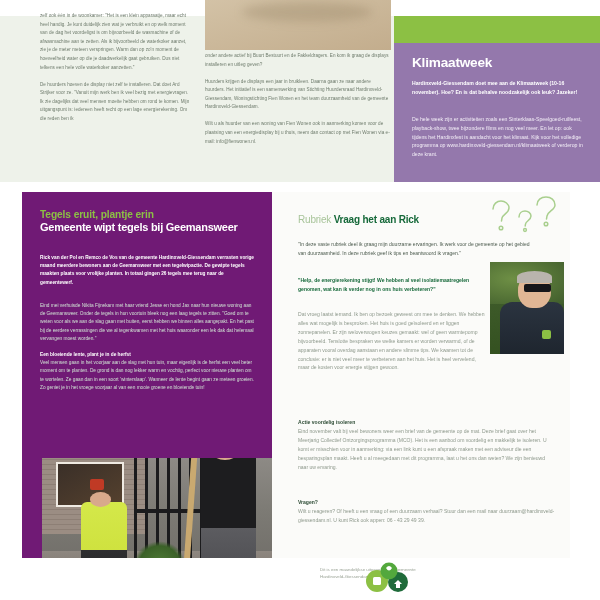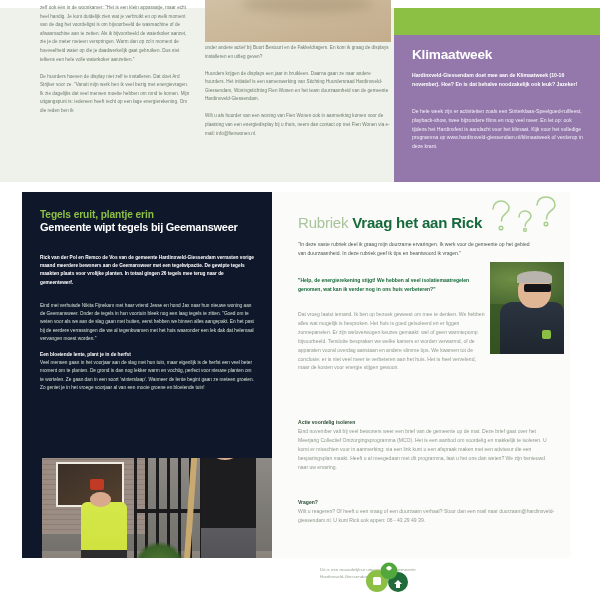--- a/index.html
+++ b/index.html
@@ -5,21 +5,21 @@
   html,body{margin:0;padding:0;}
   body{
     width:600px;height:600px;overflow:hidden;
     background:#ffffff;
     font-family:"Liberation Sans", sans-serif;
     -webkit-font-smoothing:antialiased;
   }
   .page{position:relative;width:600px;height:600px;background:#ffffff;}
 
   
-  .top-zone{position:absolute;left:0;top:8px;width:556px;height:182px;background:#eef2ea;}
+  .top-zone{position:absolute;left:0;top:16px;width:556px;height:182px;background:#eef2ea;}
   .top-left-col{position:absolute;left:40px;top:-4px;width:152px;}
   .top-mid-col{position:absolute;left:205px;top:36px;width:185px;}
 
   .body-txt{
     font-size:4.6px;line-height:8.6px;color:#6d7a6b;letter-spacing:.05px;
     text-align:left;
   }
   .body-txt p{margin:0 0 8.4px 0;}
 
   
@@ -44,21 +44,21 @@
   .kl-lead{
     position:absolute;left:18px;top:36px;width:172px;
     font-size:5.15px;line-height:8.8px;font-weight:bold;color:#ffffff;
   }
   .kl-body{
     position:absolute;left:18px;top:72px;width:172px;
     font-size:5.15px;line-height:8.8px;color:#f3eef7;
   }
 
   
-  .green-art{position:absolute;left:22px;top:192px;width:250px;height:397px;background:#0f172a;}
+  .green-art{position:absolute;left:22px;top:192px;width:250px;height:397px;background:#701a75;}
   .ga-kicker{
     position:absolute;left:18px;top:17px;width:218px;
     font-size:10.2px;font-weight:bold;color:#8cc044;letter-spacing:-.1px;
   }
   .ga-title{
     position:absolute;left:18px;top:29px;width:200px;
     font-size:11px;font-weight:bold;color:#ffffff;line-height:13.6px;letter-spacing:-.25px;
   }
   .ga-lead{
     position:absolute;left:18px;top:62px;width:216px;
@@ -110,21 +110,21 @@
   .ga-photo .plant{
     position:absolute;left:40%;top:68%;width:22%;height:30%;
     background:radial-gradient(ellipse at 50% 60%,#4f7a36 0%,#3b6128 55%,transparent 70%);
   }
   .ga-photo .ground{position:absolute;left:0;top:76%;width:100%;height:24%;background:linear-gradient(180deg,#8e8780,#7a736c);}
 
   
   .rick-panel{position:absolute;left:272px;top:192px;width:298px;height:366px;background:#fbfbf9;}
   .rick-kicker{
     position:absolute;left:26px;top:22px;
-    font-size:15px;color:#a8c49a;letter-spacing:-.2px;text-align:right;
+    font-size:10px;color:#a8c49a;letter-spacing:-.2px;text-align:right;
   }
   .rick-kicker b{color:#16693a;font-weight:bold;}
   .qmarks{position:absolute;left:207px;top:3px;width:86px;height:48px;}
   .rick-quote1{
     position:absolute;left:26px;top:48px;width:232px;
     font-size:5.05px;line-height:8.9px;color:#4b5a4d;
   }
   .rick-q{
     position:absolute;left:26px;top:84px;width:185px;
     font-size:5.05px;line-height:8.9px;color:#16693a;font-weight:bold;

